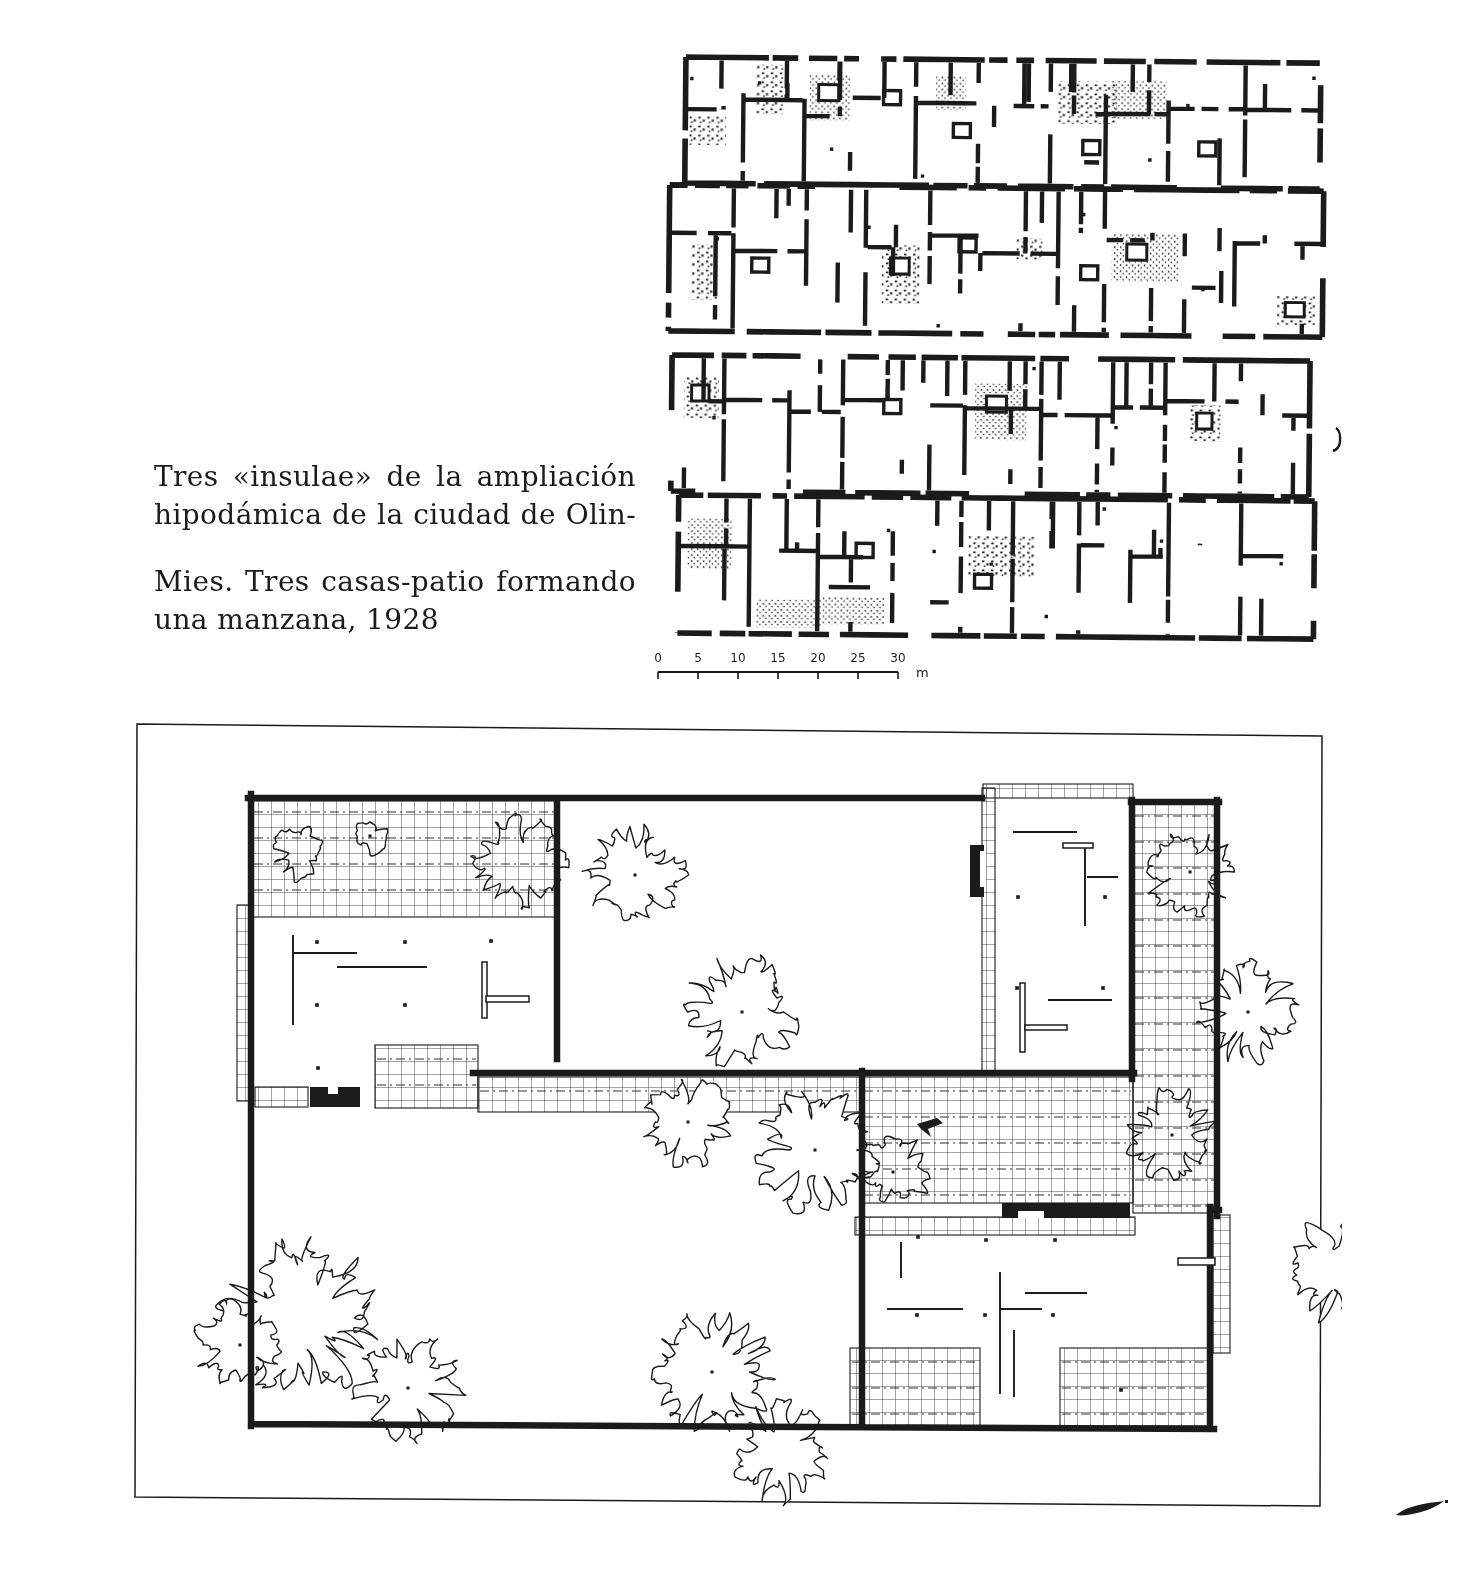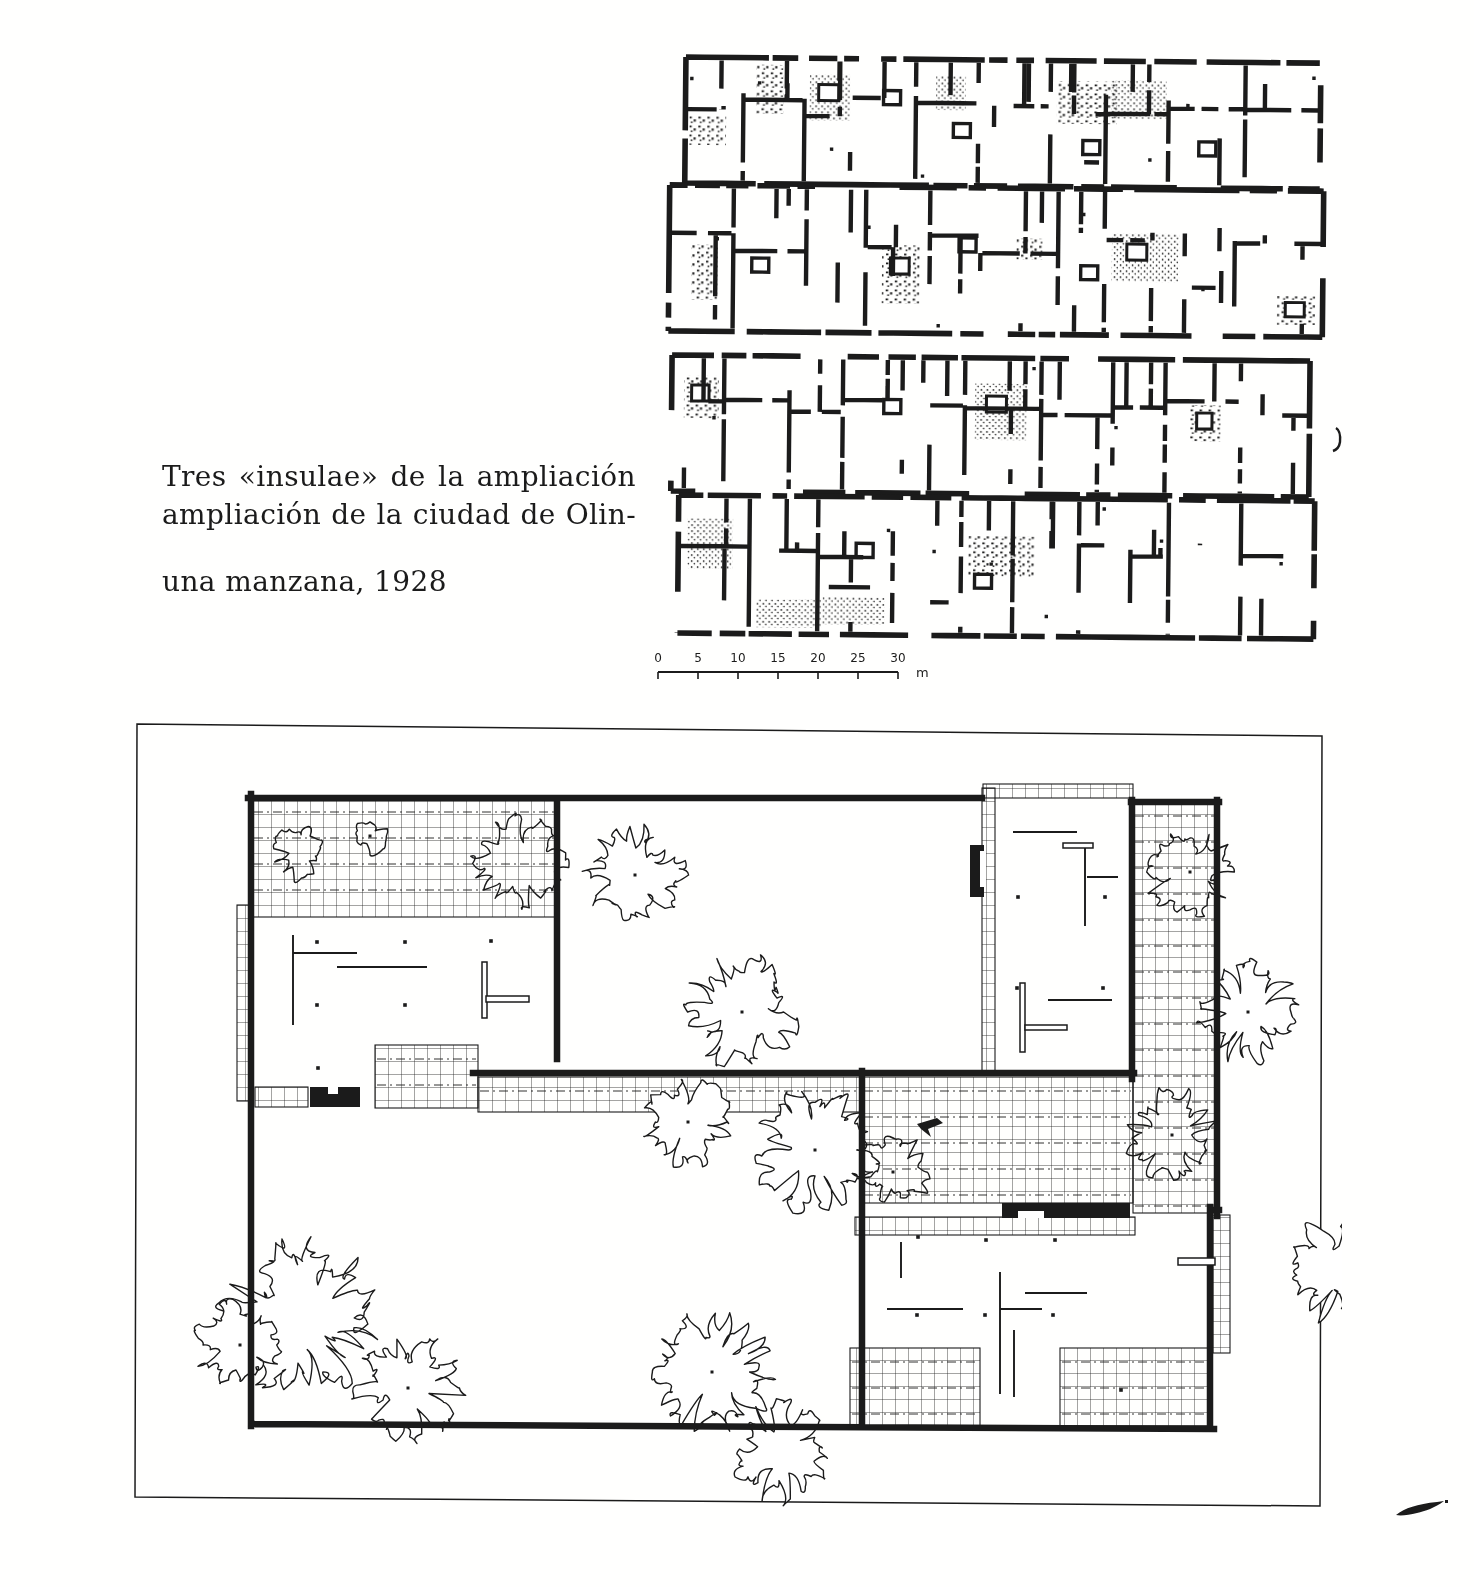--- a/index.html
+++ b/index.html
@@ -4,21 +4,21 @@
 <style>
   html,body{margin:0;padding:0;background:#fff;}
   .page{position:relative;width:1474px;height:1587px;background:#fffffe;overflow:hidden;
         font-family:"DejaVu Serif", serif;color:#1b1b1b;}
   .page svg{position:absolute;display:block;}
   #insulae-svg{left:650px;top:46px;width:700px;height:612px;}
   #scalebar-svg{left:644px;top:640px;width:320px;height:52px;}
   #mies-svg{left:128px;top:710px;width:1214px;height:816px;}
   #penmark-svg{left:1392px;top:1498px;width:64px;height:30px;}
   .captions{position:absolute;left:146px;top:458px;width:490px;}
-  .cap{margin:0 0 30px 16px;font-size:28px;line-height:37.5px;letter-spacing:0.4px;}
+  .cap{margin:0 0 30px 8px;font-size:28px;line-height:37.5px;letter-spacing:0.4px;}
   .cap-line{display:block;}
   .jl{text-align:justify;text-align-last:justify;}
   figure{margin:0;}
 </style>
 </head>
 <body>
 
 <div class="page">
 
   <figure>
@@ -119,23 +119,24 @@
         <text x="214" y="22" text-anchor="middle" font-size="12" font-family="&quot;DejaVu Sans&quot;, sans-serif" fill="#1b1b1b">25</text>
         <path d="M254,32 V39" stroke="#1b1b1b" stroke-width="1.6" fill="none"></path>
         <text x="254" y="22" text-anchor="middle" font-size="12" font-family="&quot;DejaVu Sans&quot;, sans-serif" fill="#1b1b1b">30</text>
         <text x="272" y="37" font-size="13" font-family="&quot;DejaVu Sans&quot;, sans-serif" fill="#1b1b1b">m</text>
       </svg>
   </figure>
 
   <div class="captions">
     <p class="cap">
       <span class="cap-line jl">Tres «insulae» de la ampliación</span>
-      <span class="cap-line jl">ampliación de la ciudad de Olin-</span>
+      <span class="cap-line jl">hipodámica de la ciudad de Olin-</span>
     </p>
     <p class="cap">
+      <span class="cap-line jl">Mies. Tres casas-patio formando</span>
       <span class="cap-line">una manzana, 1928</span>
     </p>
   </div>
 
   <figure>
     <svg id="mies-svg" viewBox="0 0 1214 816">
         <defs>
           <pattern id="grid13" width="13" height="13" patternUnits="userSpaceOnUse">
             <path d="M13,0 H0 V13" fill="none" stroke="#1b1b1b" stroke-width="0.8"></path>
           </pattern>

